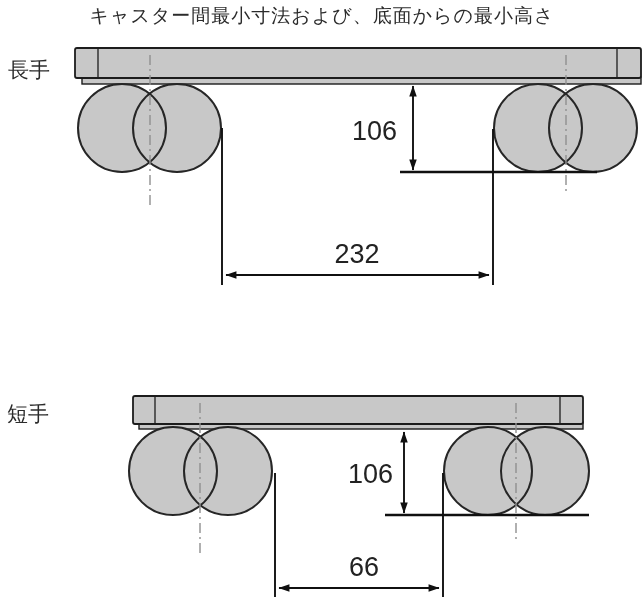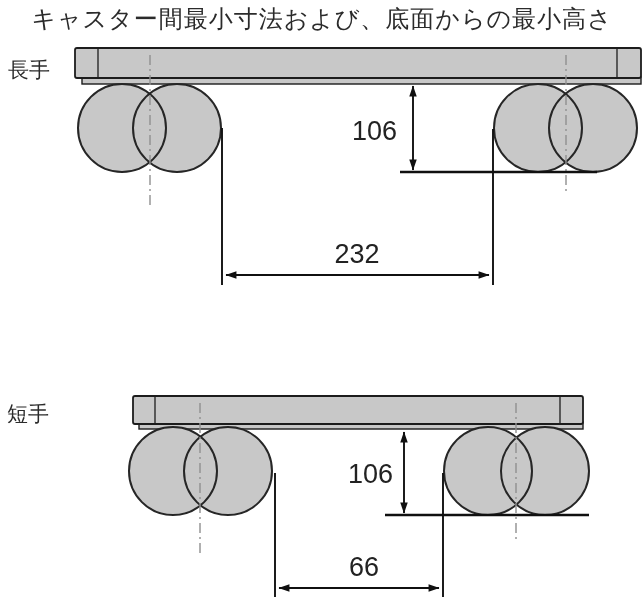--- a/index.html
+++ b/index.html
@@ -8,21 +8,21 @@
     --center-gray:#8f8f8f;
     --text-color:#2b2b2b;
   }
   html,body{margin:0;padding:0;background:#ffffff;}
   .page{
     position:relative;width:644px;height:600px;background:#ffffff;
     font-family:"Liberation Sans",sans-serif;overflow:hidden;
   }
   .title{
     position:absolute;top:3px;left:0;width:644px;text-align:center;
-    font-size:24px;letter-spacing:1px;color:var(--text-color);
+    font-size:19px;letter-spacing:1px;color:var(--text-color);
     font-family:"Liberation Sans",sans-serif;
   }
   svg{position:absolute;top:0;left:0;}
   .bar{fill:var(--fill-gray);stroke:var(--line-dark);stroke-width:1.8;}
   .bar-lip{fill:var(--fill-gray);stroke:var(--line-dark);stroke-width:1.4;}
   .bar-seam{stroke:var(--line-dark);stroke-width:1.3;}
   .caster-fill{fill:var(--fill-gray);stroke:none;}
   .caster-ring{fill:none;stroke:#262626;stroke-width:2;}
   .centerline{stroke:var(--center-gray);stroke-width:1.4;stroke-dasharray:10 4 2 4;fill:none;}
   .ground{stroke:#101010;stroke-width:2.6;}

